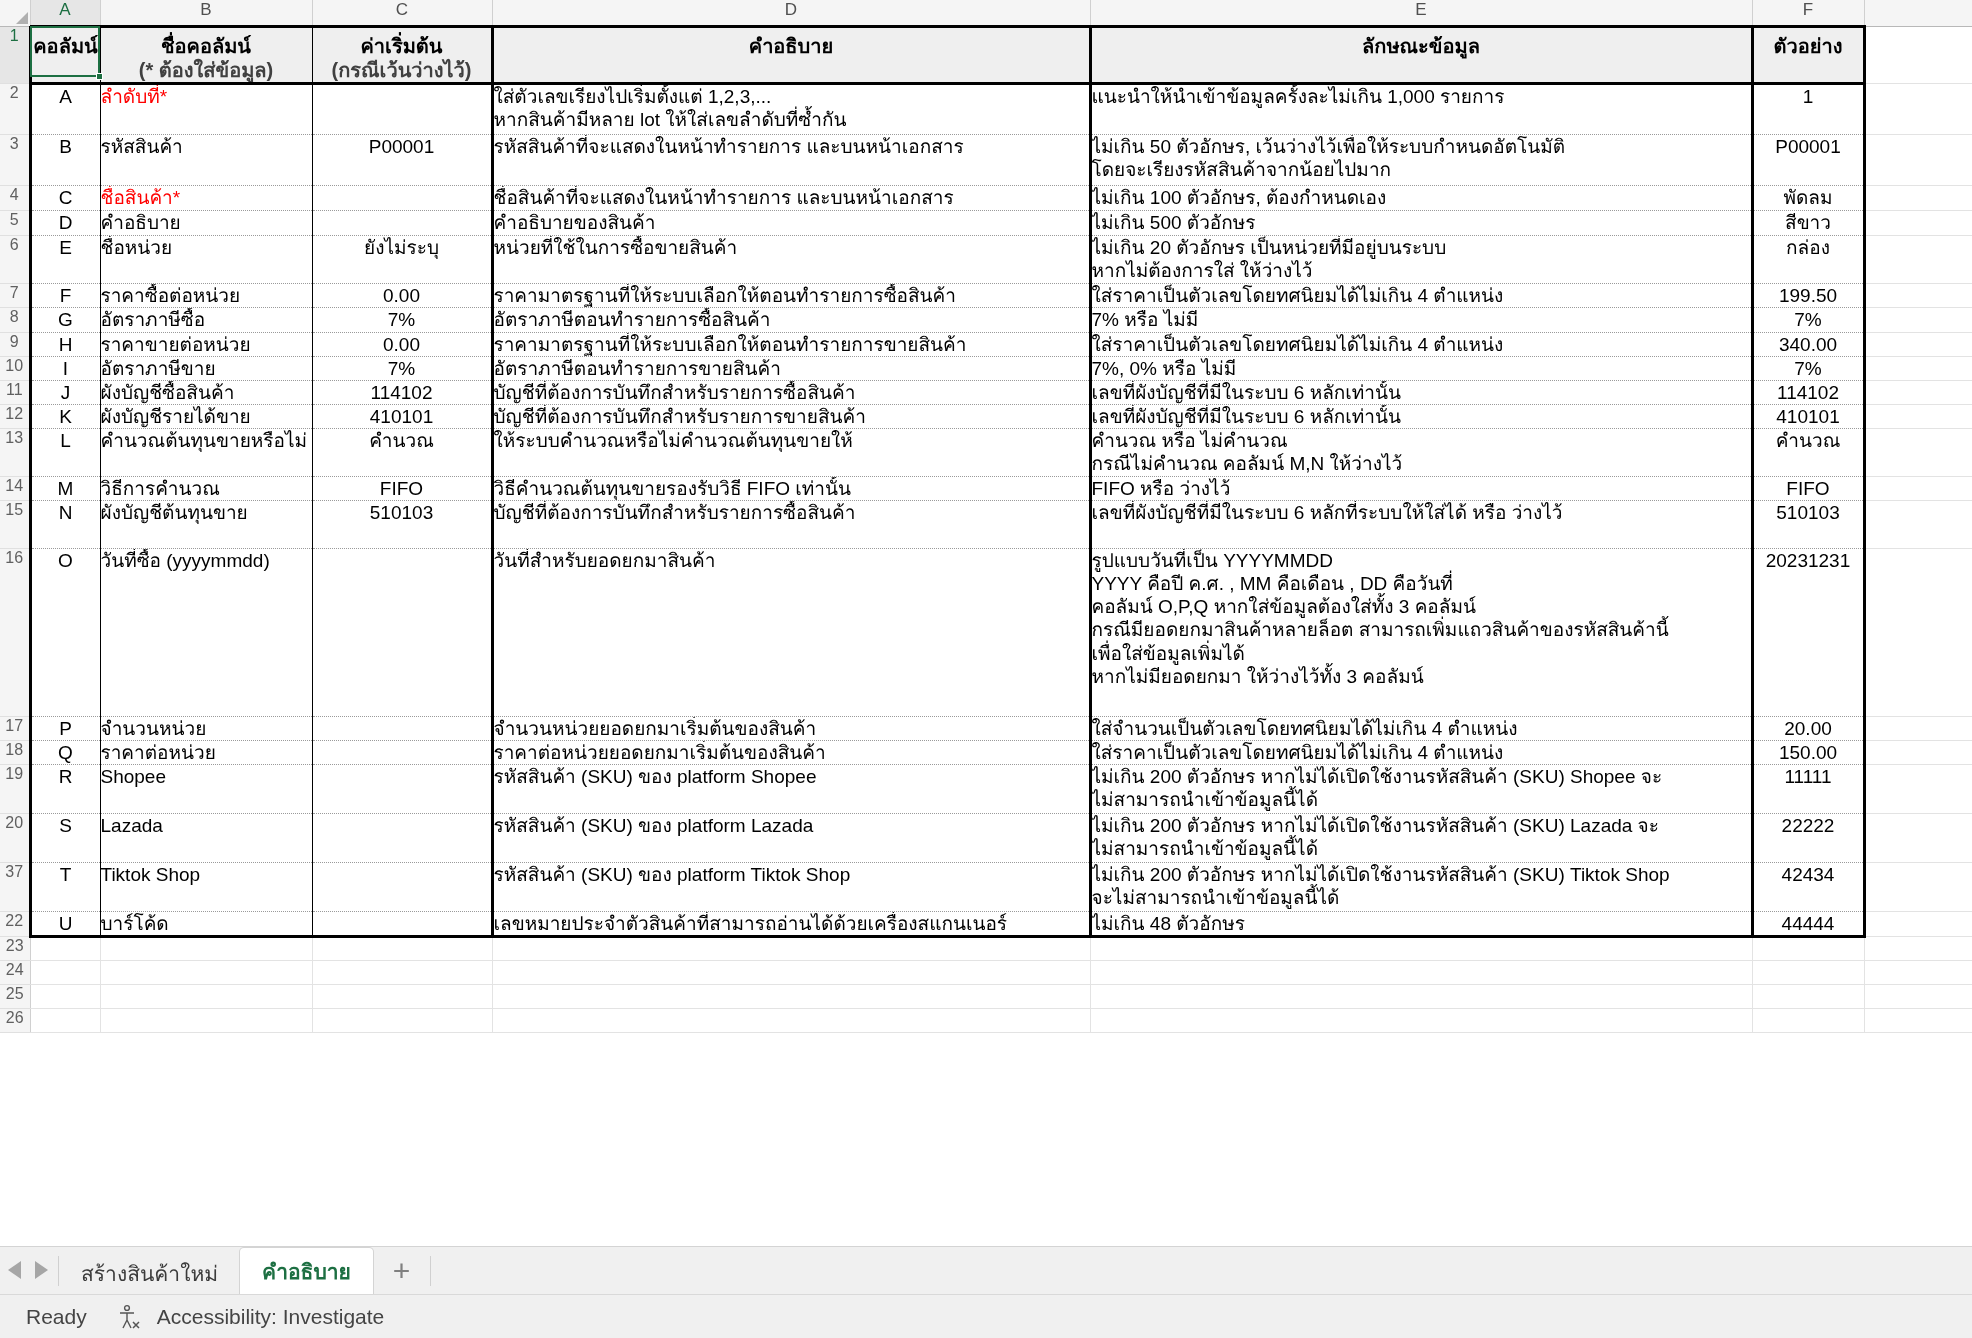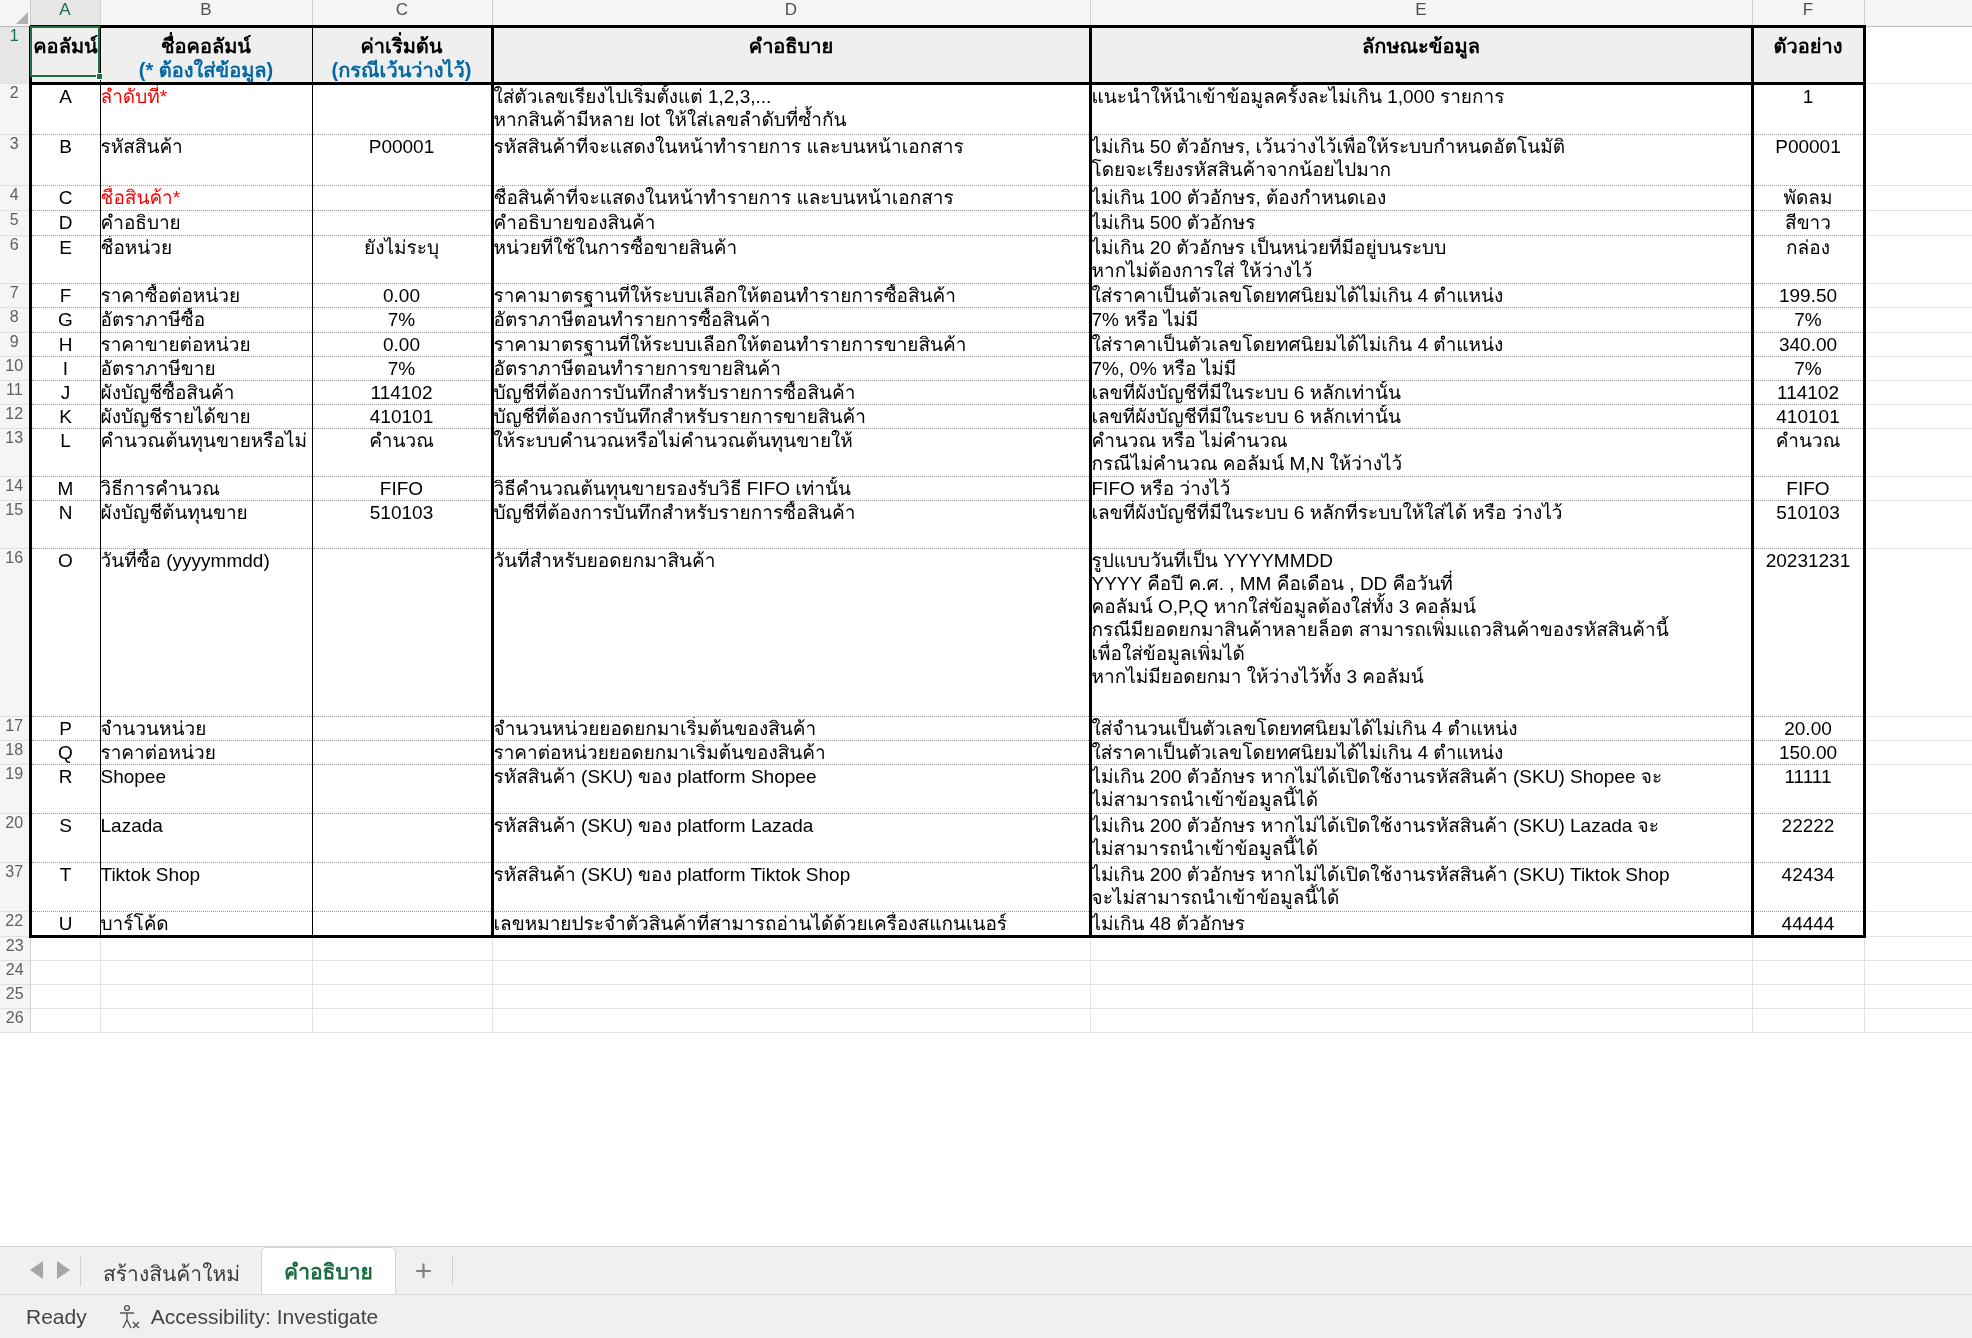--- a/index.html
+++ b/index.html
@@ -86,21 +86,21 @@
 
   
   tr.hdrrow td.cell {
     background: #efefef;
     text-align: center;
     font-weight: bold;
     vertical-align: top;
     font-size: 20px;
     padding-top: 6px;
   }
-  .sub-red { color:#0369a1; font-weight: bold; display:block; }
+  .sub-red { color:#404040; font-weight: bold; display:block; }
 
   
   .selbox {
     position: absolute;
     border: 2px solid #1d6f42;
     pointer-events: none;
     z-index: 5;
   }
   .selhandle {
     position: absolute;
@@ -118,21 +118,21 @@
   }
 
   
   .tabbar {
     height: 48px;
     background: #f0f0f0;
     border-top: 1px solid #d4d4d4;
     display: flex;
     align-items: flex-end;
     flex: 0 0 48px;
-    padding-left: 24px;
+    padding-left: 2px;
   }
   .navbtns { display: flex; align-items: center; height: 48px; padding: 0 10px 0 6px; gap: 14px; }
   .navarrow { width: 0; height: 0; border-style: solid; }
   .navarrow.left  { border-width: 9px 13px 9px 0; border-color: transparent #a6a6a6 transparent transparent; }
   .navarrow.right { border-width: 9px 0 9px 13px; border-color: transparent transparent transparent #a6a6a6; }
   .tabdiv { width:1px; height:30px; background:#d0d0d0; align-self:center; }
   .tab {
     height: 42px; display:flex; align-items:center; justify-content:center;
     padding: 0 22px; font-size: 21px; color:#3b3b3b;
     font-family: "Liberation Sans","DejaVu Sans",sans-serif;
@@ -150,21 +150,21 @@
   .statusbar {
     height: 44px; flex: 0 0 44px;
     background: #f0f0f0;
     border-top: 1px solid #d9d9d9;
     display:flex; align-items:center;
     padding-left: 26px;
     gap: 30px;
     font-size: 21px; color:#444;
     font-family:"Liberation Sans","DejaVu Sans",sans-serif;
   }
-  .status-acc { display:flex; align-items:center; gap:10px; }
+  .status-acc { display:flex; align-items:center; gap:16px; }
   .acc-icon { width:24px; height:26px; display:block; }
 </style>
 </head>
 <body>
 
 <div id="app">
 
   <div class="grid-wrap">
     <table class="sheet">
       <colgroup>

